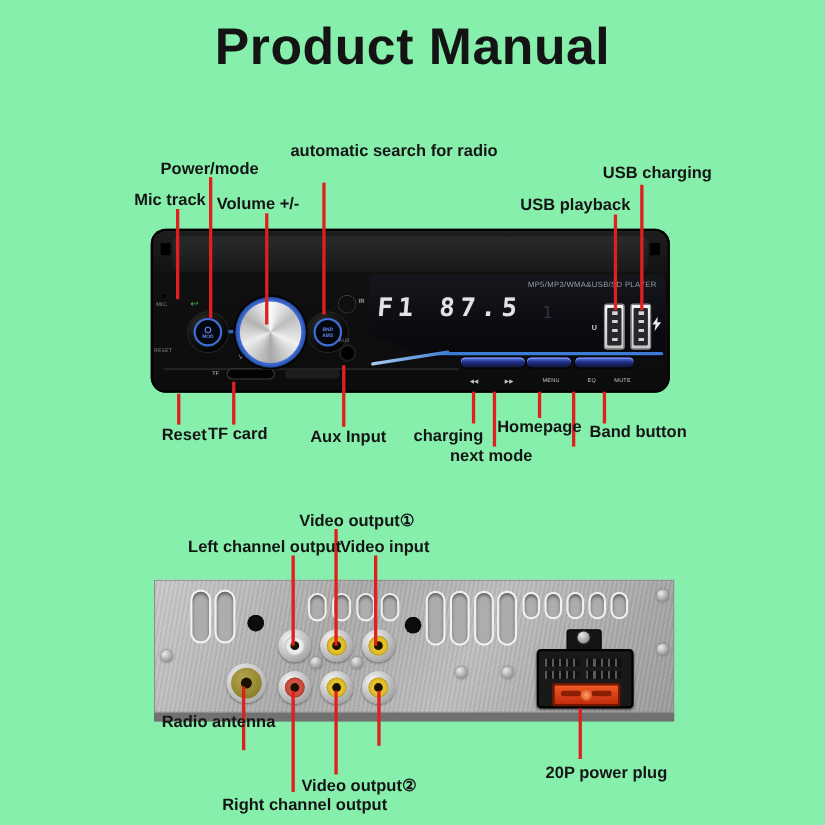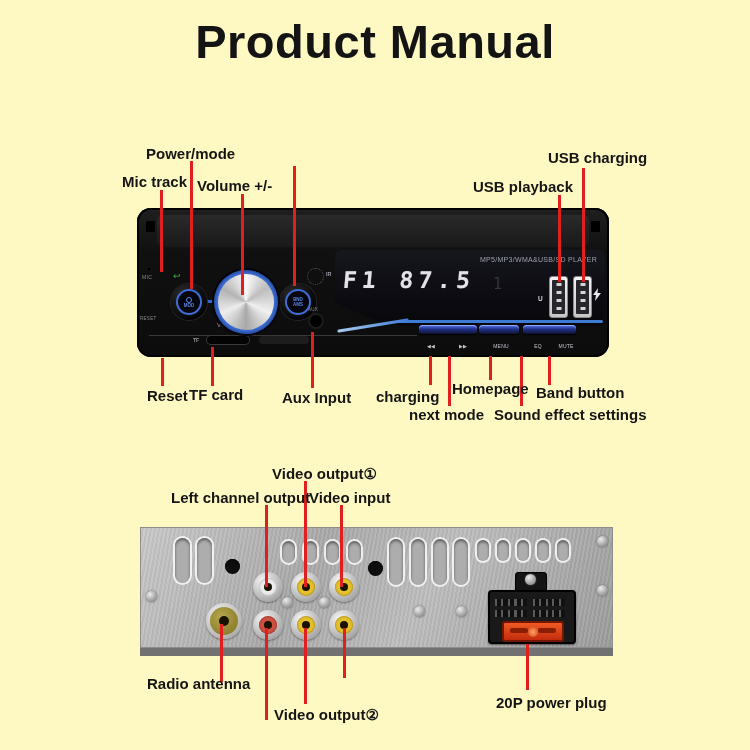--- a/index.html
+++ b/index.html
@@ -1,16 +1,16 @@
 <!DOCTYPE html>
 <html><head>
 <meta charset="utf-8">
 <style>
   html,body{margin:0;padding:0;background:#fff;}
-  #stage{position:relative;width:750px;height:750px;background:#fef9c3;overflow:hidden;
+  #stage{position:relative;width:750px;height:750px;background:#86efac;overflow:hidden;
          font-family:"Liberation Sans",sans-serif;}
   
   .title{position:absolute;left:0;right:0;top:14px;text-align:center;
          font-size:47px;font-weight:800;letter-spacing:.5px;color:#141414;}
   .lbl{position:absolute;font:600 15px/16px "Liberation Sans",sans-serif;color:#151515;white-space:nowrap;z-index:7;}
   .rline{position:absolute;width:3px;background:#e01f1f;z-index:6;}
   
   .frontdev{position:absolute;left:137px;top:208px;width:472px;height:149px;border-radius:14px;
             background:linear-gradient(180deg,#1f1f1f 0%,#101010 30%,#0c0c0c 100%);
             box-shadow:inset 0 0 0 2px #000, inset 0 2px 2px #2c2c2c;z-index:2;}
@@ -109,20 +109,21 @@
 <body>
 
 <div id="stage">
 
   <div class="title">Product Manual</div>
 
   <div class="lbl" style="left:122px;top:174px">Mic track</div>
   <div class="lbl" style="left:146px;top:146px">Power/mode</div>
   <div class="lbl" style="left:197px;top:178px">Volume +/-</div>
   <div class="lbl" style="left:264px;top:130px">
+    <span style="display:block">automatic search for radio</span>
   </div>
   <div class="lbl" style="left:473px;top:179px">USB playback</div>
   <div class="lbl" style="left:548px;top:150px">USB charging</div>
 
   <div class="rline" style="left:160px;top:190px;height:82px"></div>
   <div class="rline" style="left:190px;top:161px;height:128px"></div>
   <div class="rline" style="left:241px;top:194px;height:101px"></div>
   <div class="rline" style="left:293px;top:166px;height:120px"></div>
   <div class="rline" style="left:558px;top:195px;height:87px"></div>
   <div class="rline" style="left:582px;top:168px;height:114px"></div>
@@ -207,21 +208,20 @@
   <div class="rline" style="left:520px;top:356px;height:50px"></div>
   <div class="rline" style="left:548px;top:356px;height:29px"></div>
 
   <div class="lbl" style="left:147px;top:388px">Reset</div>
   <div class="lbl" style="left:189px;top:387px">TF card</div>
   <div class="lbl" style="left:282px;top:390px">Aux Input</div>
   <div class="lbl" style="left:376px;top:389px">charging</div>
   <div class="lbl" style="left:452px;top:381px">Homepage</div>
   <div class="lbl" style="left:536px;top:385px">Band button</div>
   <div class="lbl" style="left:409px;top:407px">next mode</div>
-  <div class="lbl" style="left:494px;top:407px">Sound effect settings</div>
 
   <div class="lbl" style="left:272px;top:466px">Video output①</div>
   <div class="lbl" style="left:171px;top:490px">Left channel output</div>
   <div class="lbl" style="left:309px;top:490px">Video input</div>
 
   <div class="rline" style="left:304px;top:481px;height:106px"></div>
   <div class="rline" style="left:265px;top:505px;height:82px"></div>
   <div class="rline" style="left:340px;top:505px;height:82px"></div>
 
   <div class="reardev">
@@ -303,17 +303,18 @@
         </div>
     </div>
   </div>
 
   <div class="rline" style="left:220px;top:624px;height:58px"></div>
   <div class="rline" style="left:265px;top:628px;height:92px"></div>
   <div class="rline" style="left:304px;top:628px;height:76px"></div>
   <div class="rline" style="left:343px;top:628px;height:50px"></div>
   <div class="rline" style="left:526px;top:644px;height:46px"></div>
 
-  <div class="lbl" style="left:147px;top:676px">Radio antenna</div>
+  <div class="lbl" style="left:147px;top:649px">Radio antenna</div>
   <div class="lbl" style="left:496px;top:695px">20P power plug</div>
   <div class="lbl" style="left:274px;top:707px">Video output②</div>
+  <div class="lbl" style="left:202px;top:724px">Right channel output</div>
 
 </div>
 
 </body></html>

